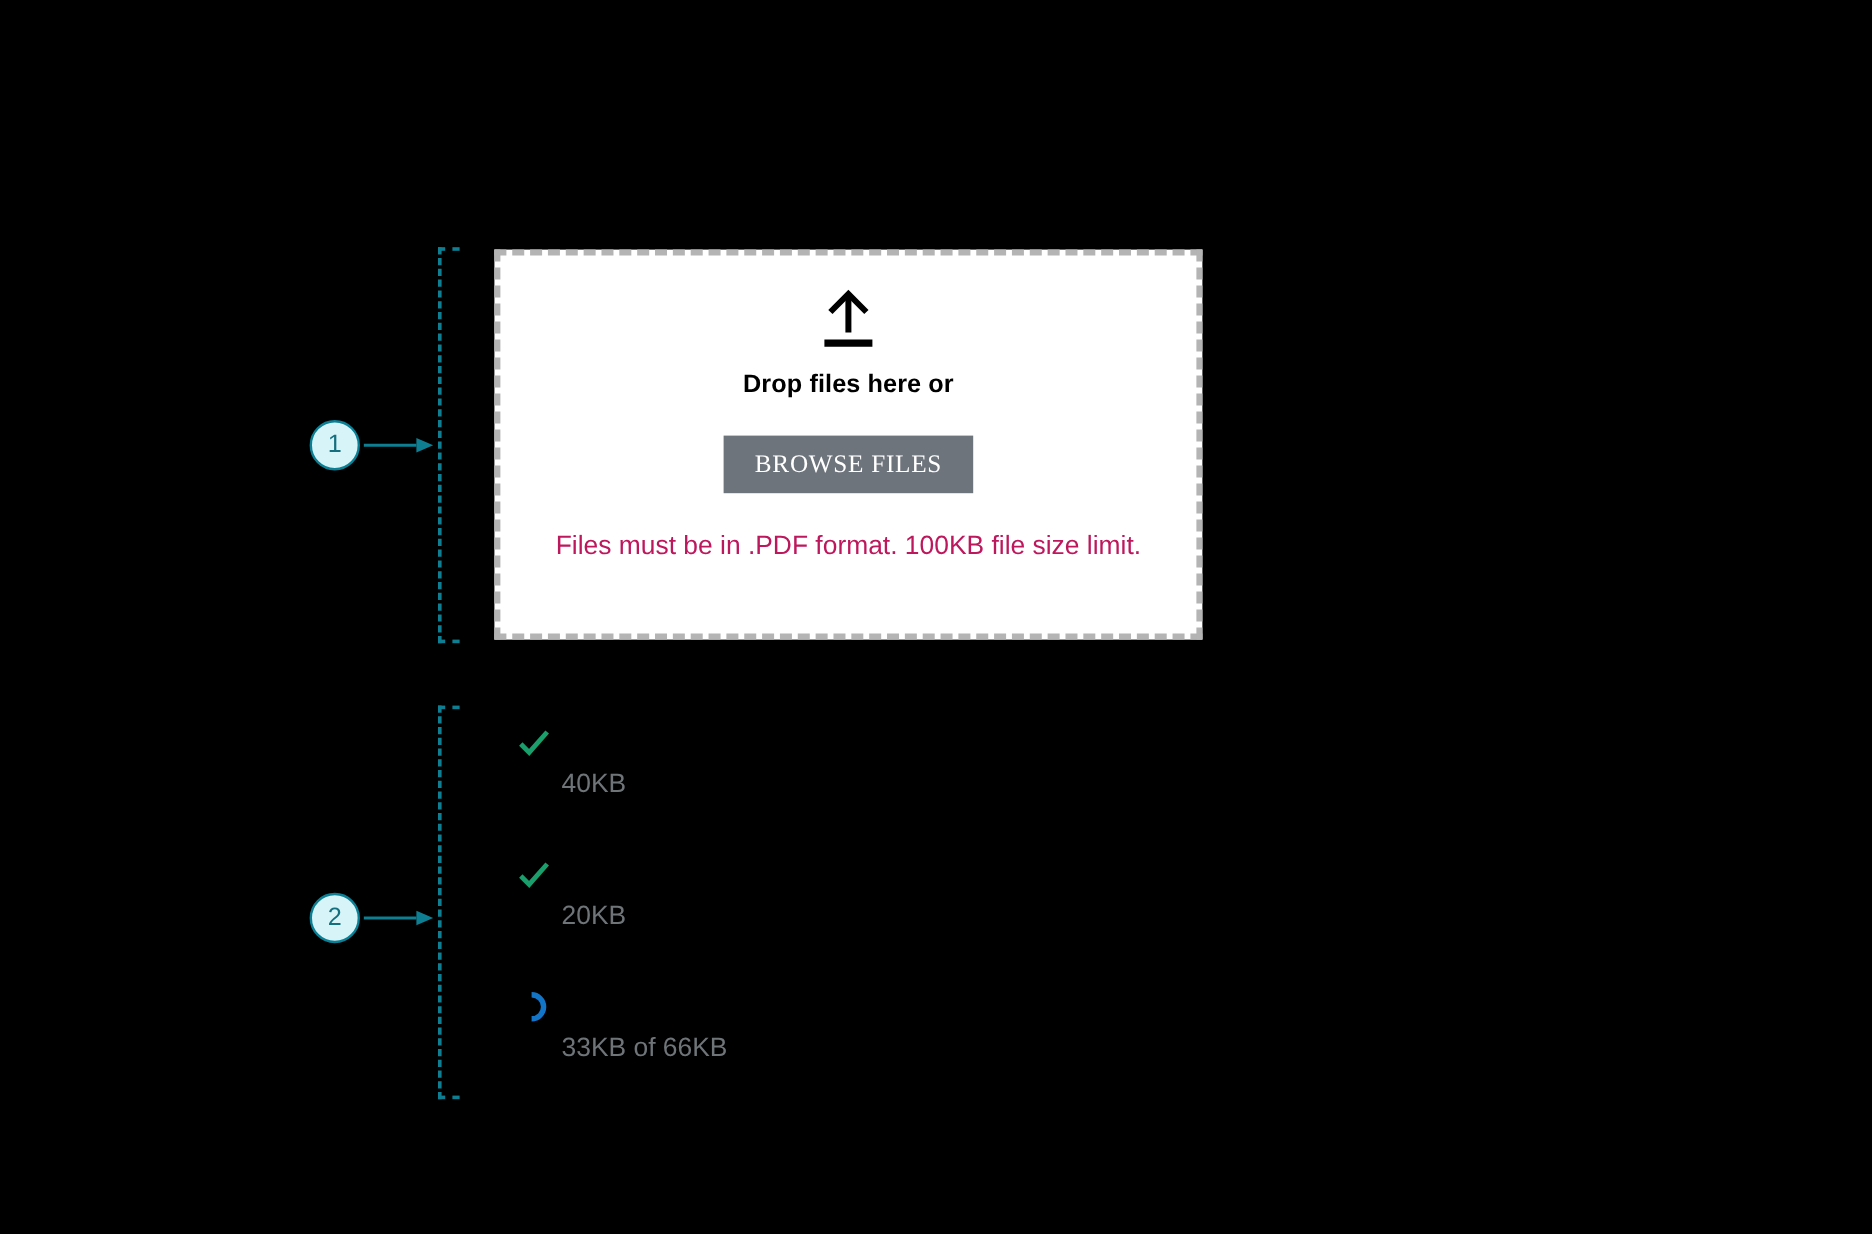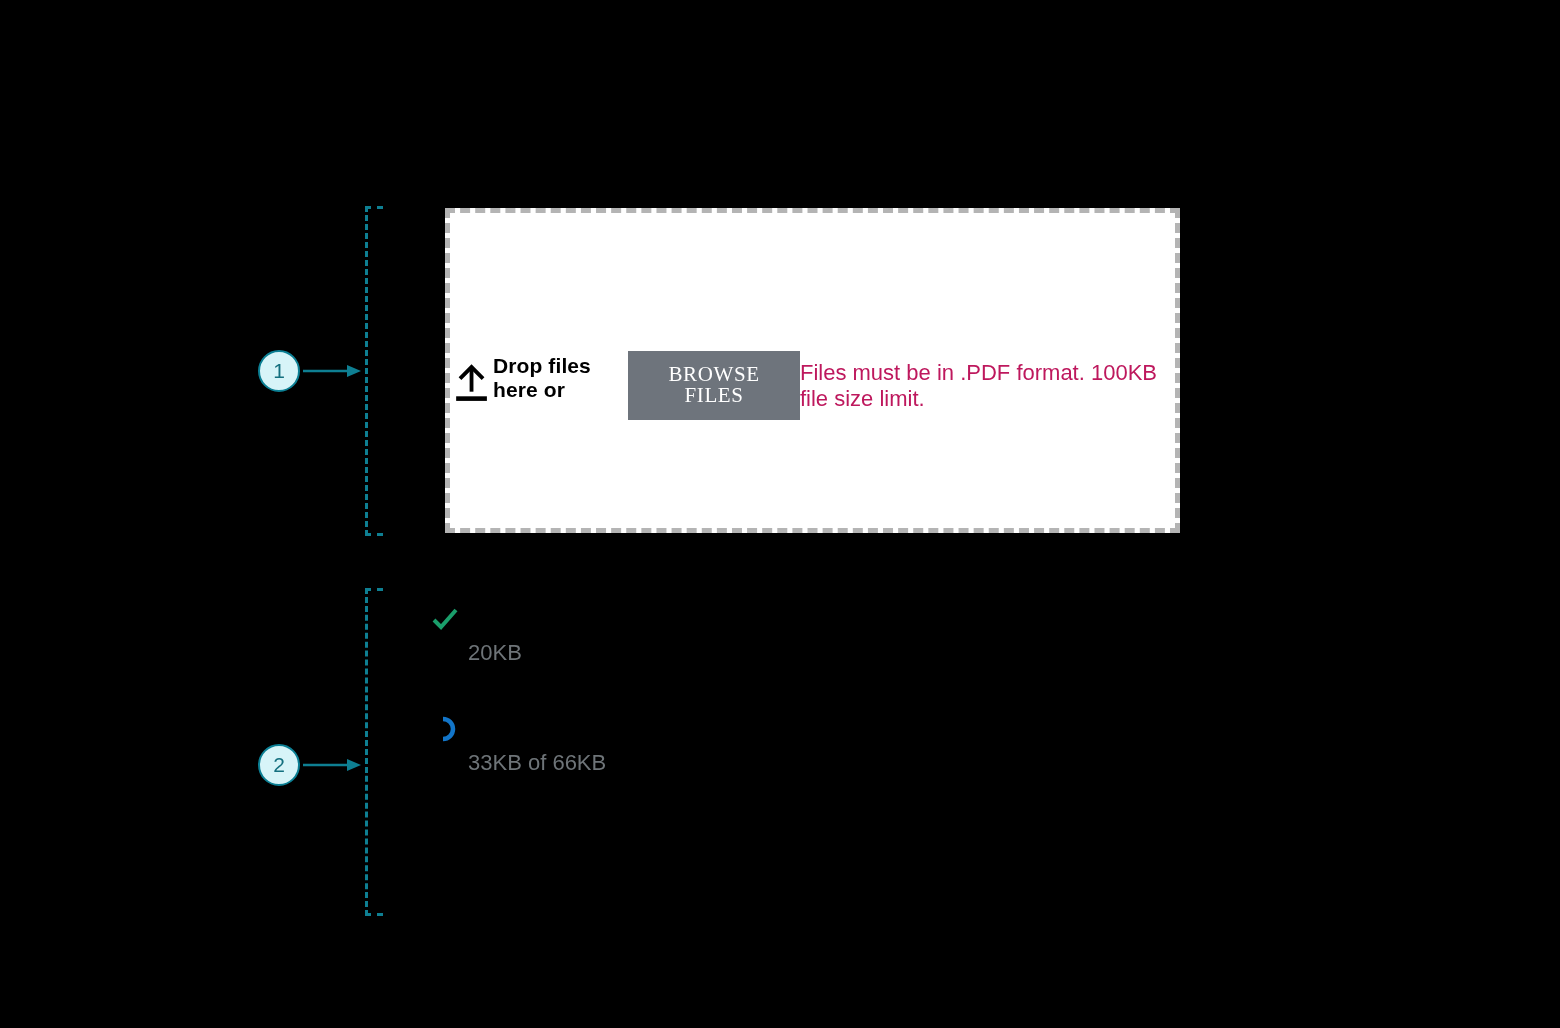--- a/index.html
+++ b/index.html
@@ -54,28 +54,28 @@
     width: 18px;
   }
   .guide-1 { left: 365px; top: 206px; height: 330px; }
   .guide-2 { left: 365px; top: 588px; height: 328px; }
 
   
   .dropzone {
     position: absolute;
     left: 412px;
     top: 208px;
-    width: 735px;
+    width: 590px;
     height: 325px;
     background: #ffffff;
     box-sizing: border-box;
     border: 5px dashed #b4b4b4;
     display: flex;
+    flex-direction: column;
     align-items: center;
-    margin-left: 33px;
   }
   .upload-icon {
     margin-top: 26px;
     width: 56px;
     height: 56px;
   }
   .drop-title {
     margin-top: 14px;
     font-size: 21px;
     font-weight: bold;
@@ -161,20 +161,27 @@
     <polyline points="13,21 28,6 43,21" fill="none" stroke="#000000" stroke-width="5" stroke-linecap="butt" stroke-linejoin="miter"></polyline>
     <line x1="8" y1="47" x2="48" y2="47" stroke="#000000" stroke-width="6"></line>
   </svg>
   <div class="drop-title">Drop files here or</div>
   <button class="browse-btn">BROWSE FILES</button>
   <div class="drop-hint">Files must be in .PDF format. 100KB file size limit.</div>
 </div>
 
 <div class="file-list">
 
+  <div class="file-row">
+    <svg class="file-status" viewBox="0 0 30 30">
+      <polyline points="4,16 11,23 26,6" fill="none" stroke="#1a9e6b" stroke-width="4" stroke-linecap="butt" stroke-linejoin="miter"></polyline>
+    </svg>
+    <div class="file-name"></div>
+    <div class="file-meta">40KB</div>
+  </div>
 
   <div class="file-row">
     <svg class="file-status" viewBox="0 0 30 30">
       <polyline points="4,16 11,23 26,6" fill="none" stroke="#1a9e6b" stroke-width="4" stroke-linecap="butt" stroke-linejoin="miter"></polyline>
     </svg>
     <div class="file-name"></div>
     <div class="file-meta">20KB</div>
   </div>
 
   <div class="file-row">

